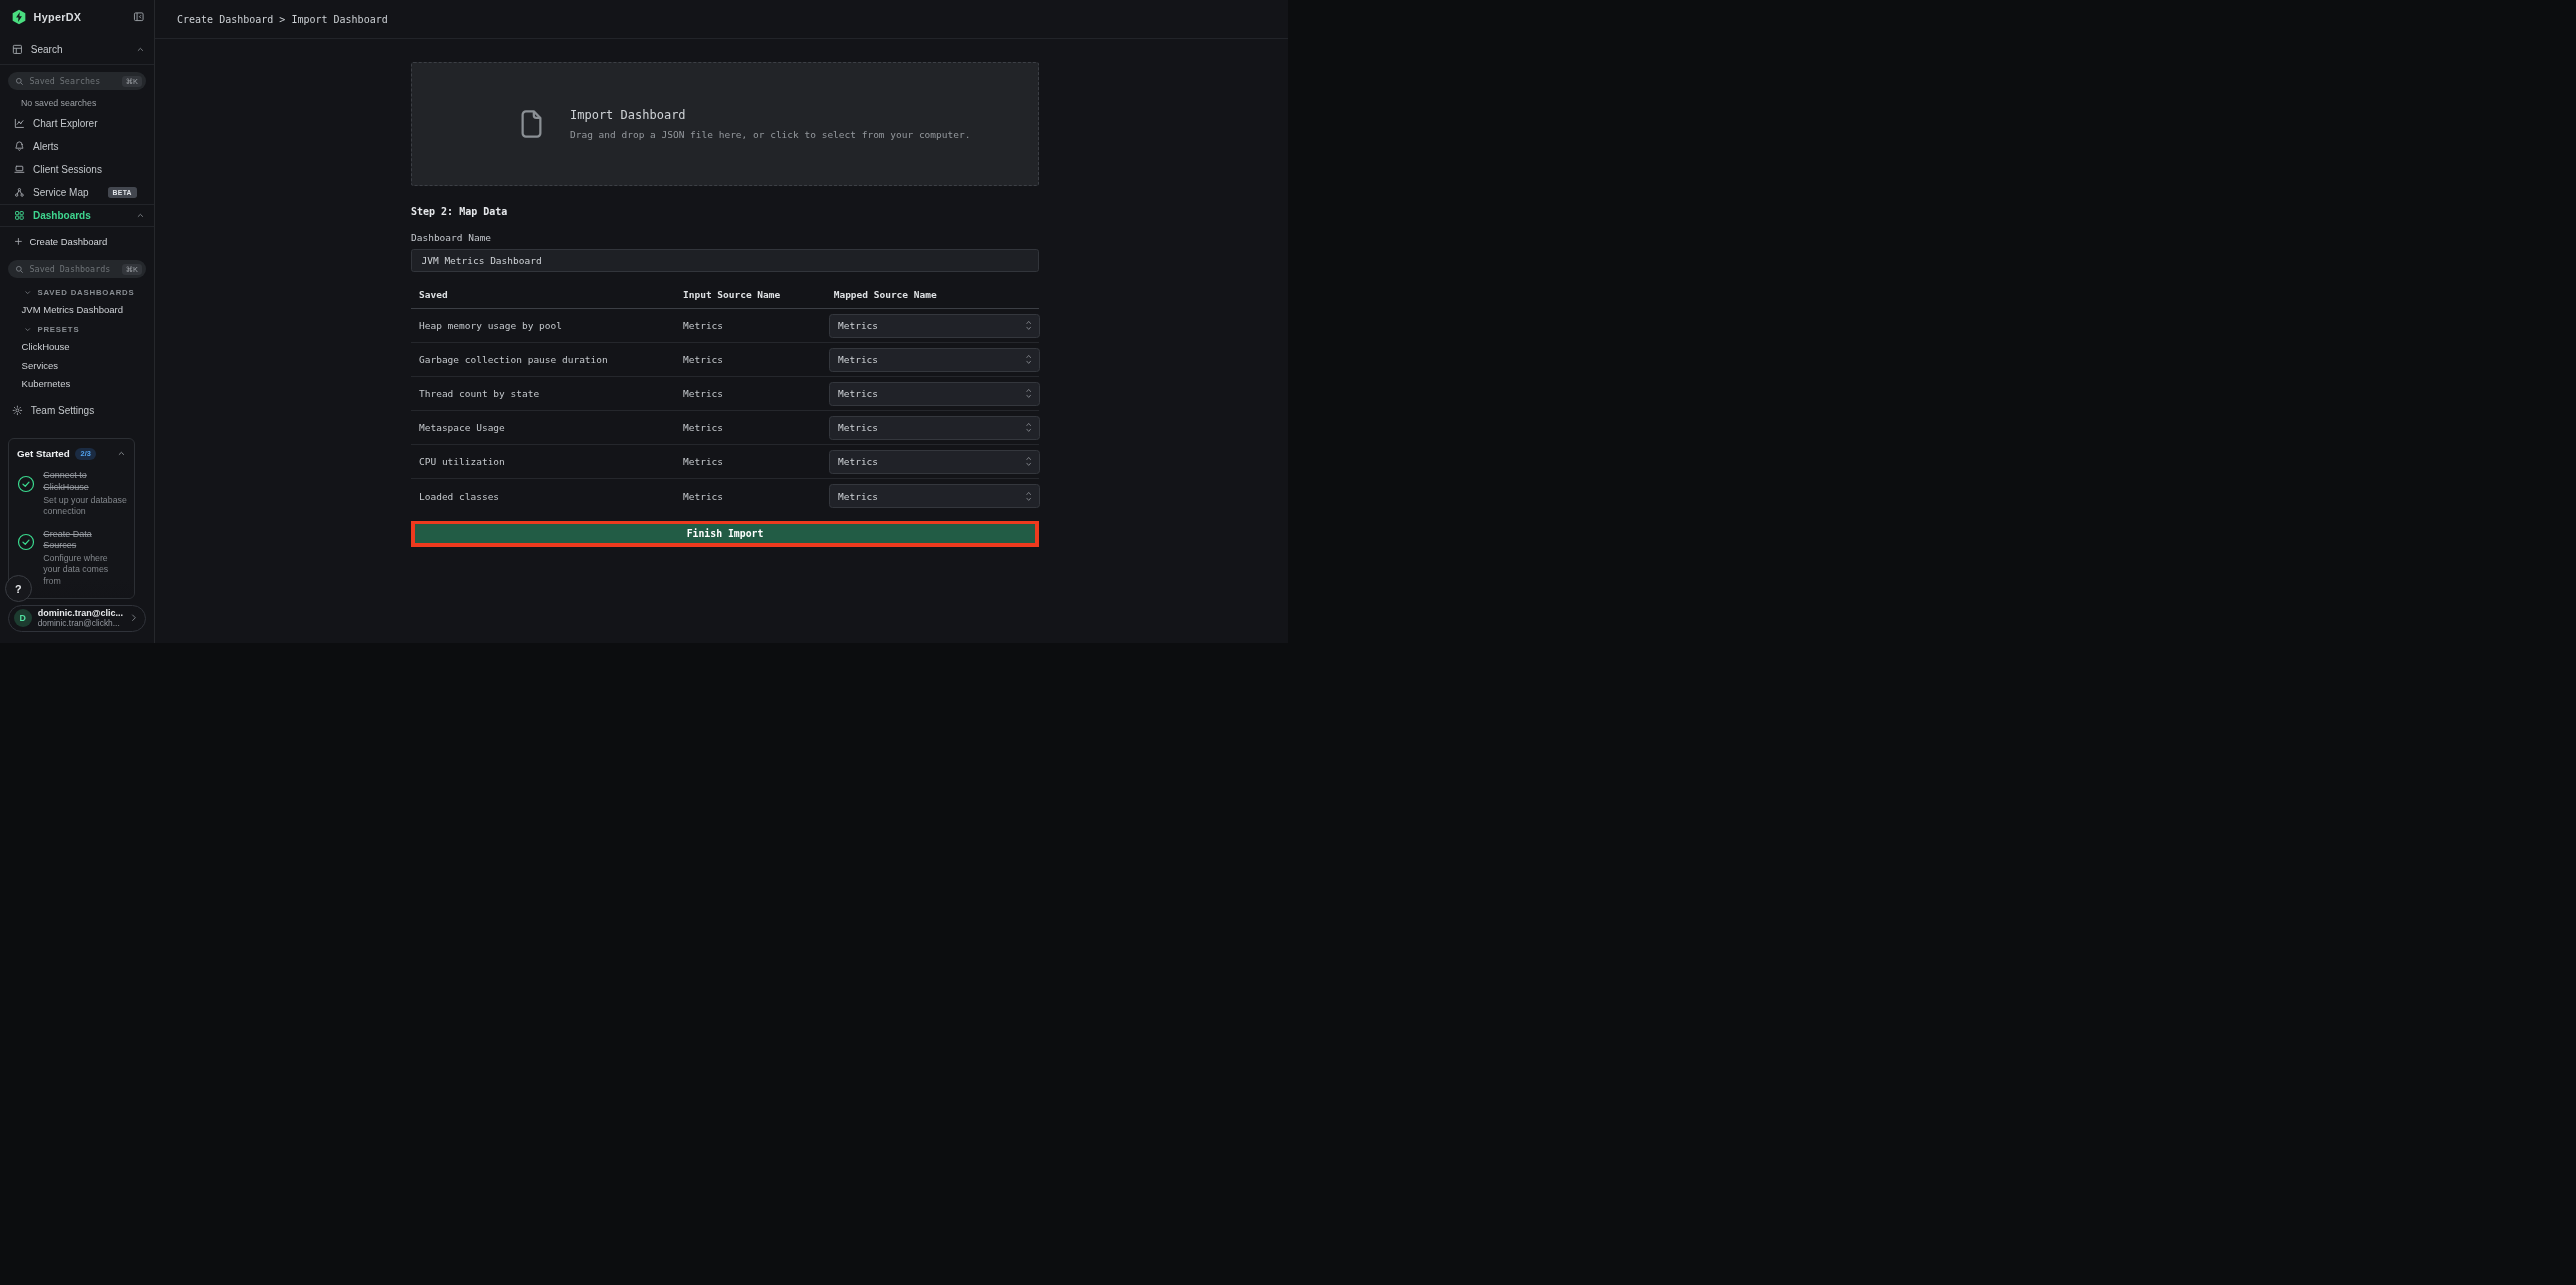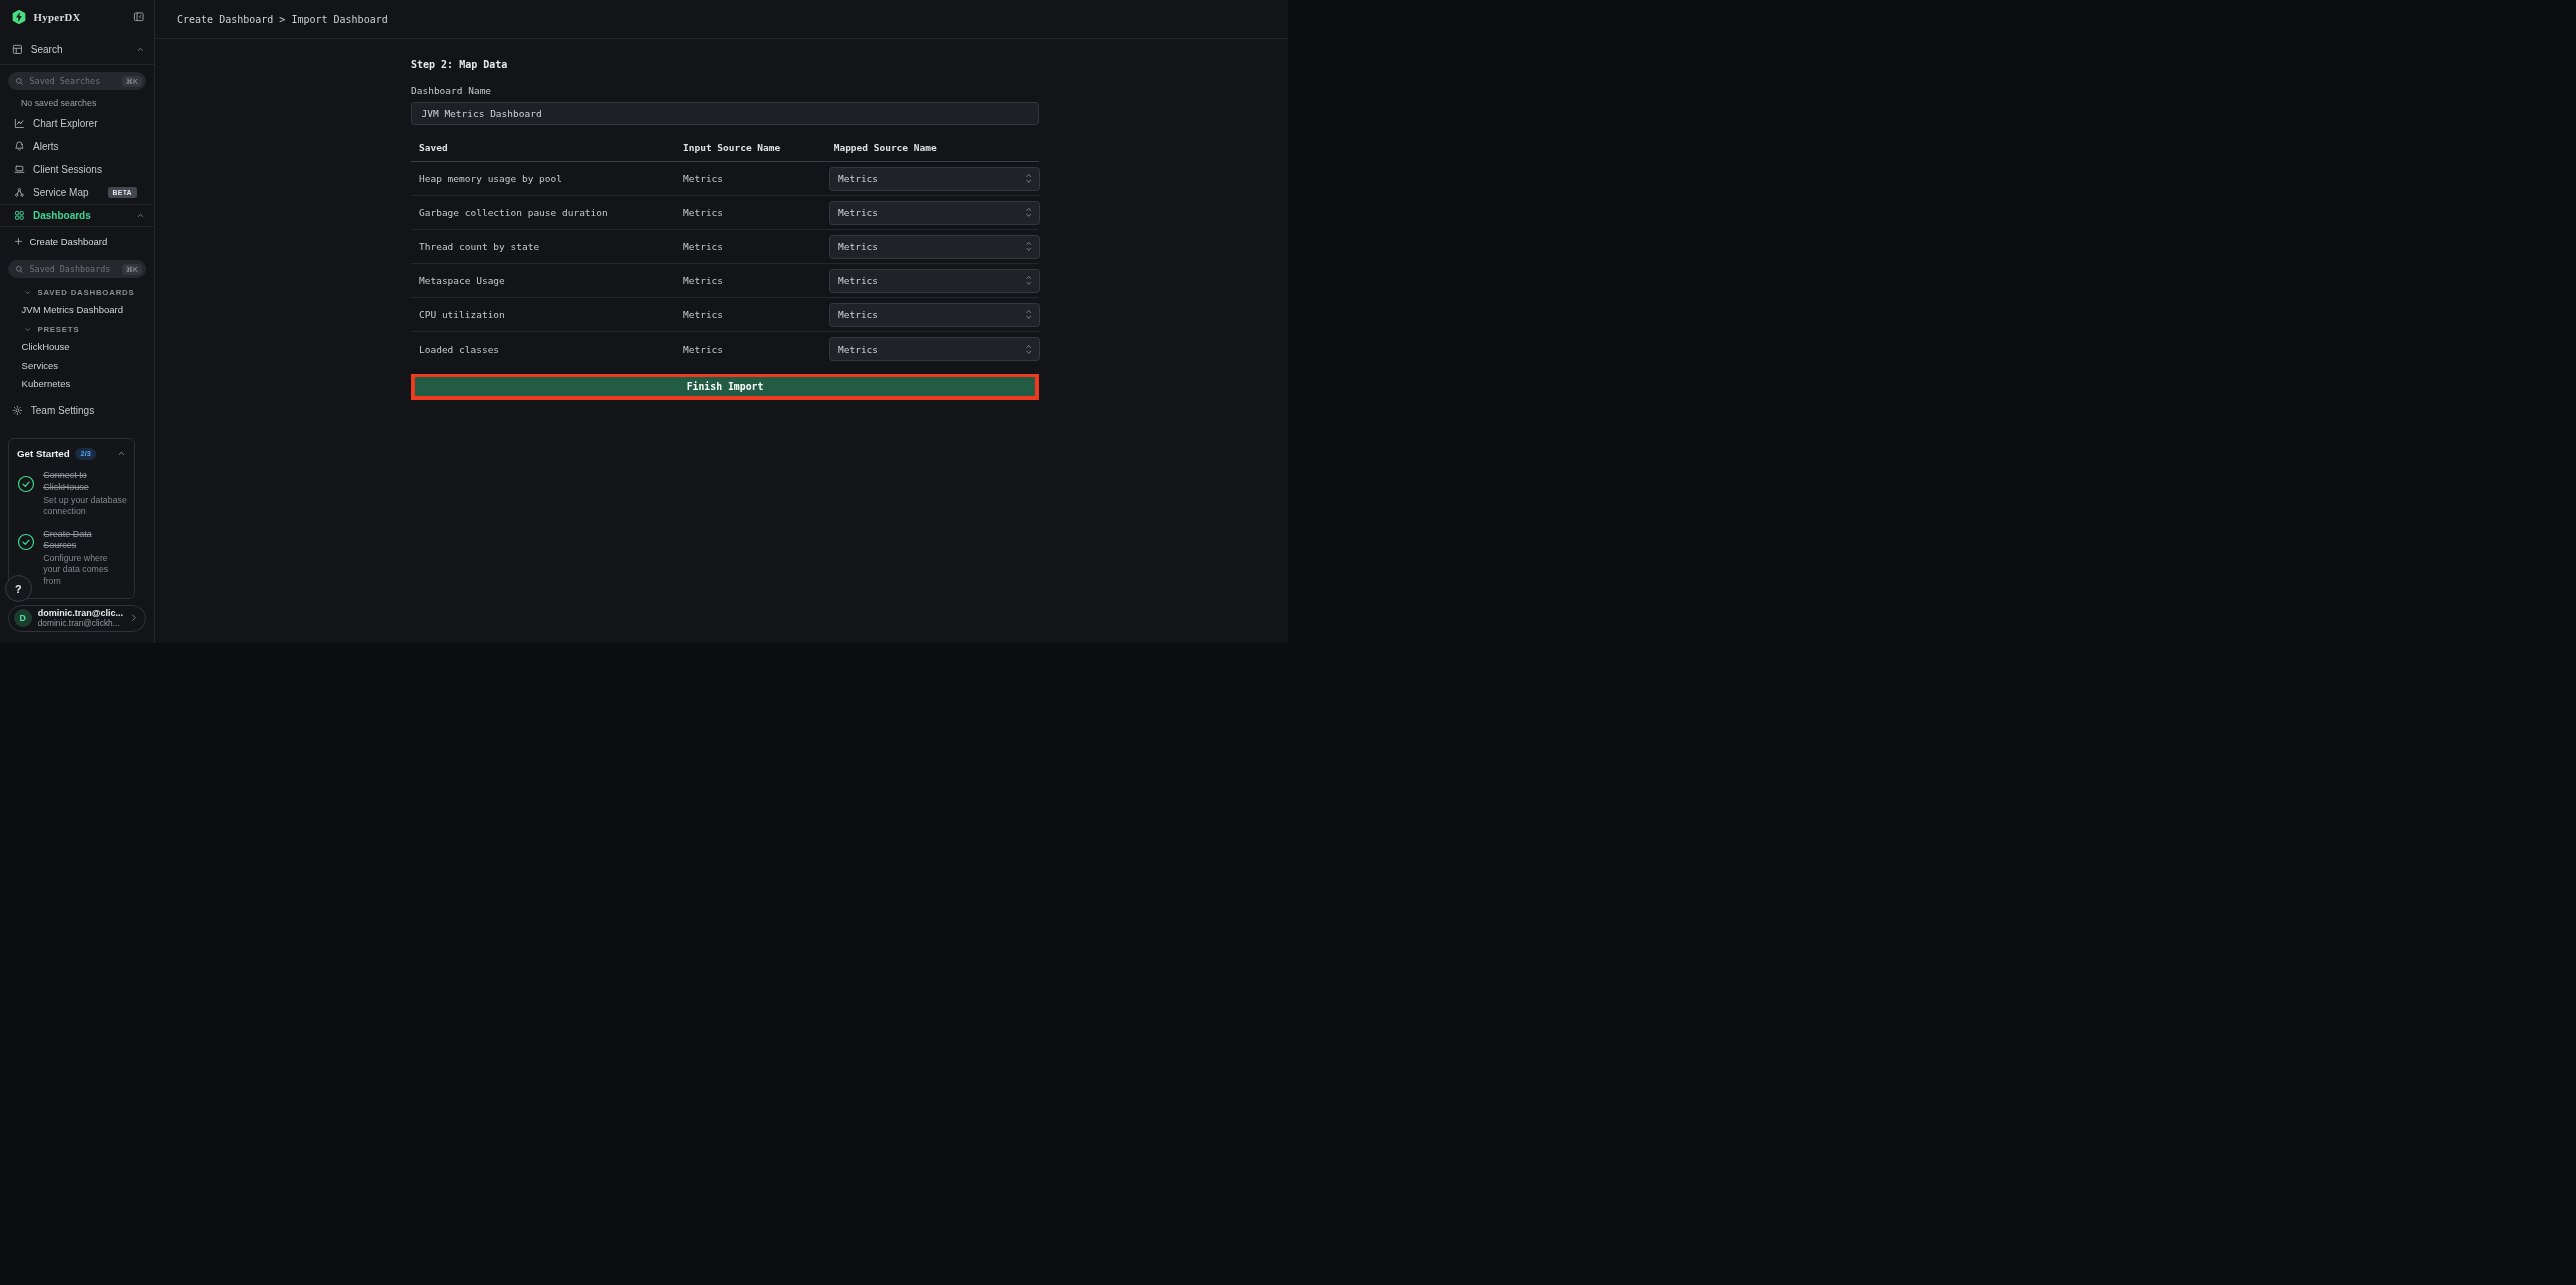--- a/index.html
+++ b/index.html
@@ -5,21 +5,21 @@
   * { box-sizing: border-box; margin: 0; padding: 0; }
   html,body { background:#0c0d0f; }
   body { font-family: "Liberation Sans", sans-serif; }
 
   .app { position:relative; width:1288px; height:643px; background:#131418; color:#d5d8db; overflow:hidden; display:flex; }
 
   
   .sidebar { position:relative; width:155px; height:100%; border-right:0.7px solid #26282c; background:#131418; flex:none; }
   .sb-header { height:34px; display:flex; align-items:center; padding:0 9.5px 0 10.8px; }
   .logo-hex { width:16px; height:16px; flex:none; }
-  .logo-name { font-family:Liberation Serif, serif; font-weight:bold; font-size:10.8px; color:#d9dcdf; margin-left:6.8px; letter-spacing:0.3px; }
+  .logo-name { font-family:Liberation Sans, sans-serif; font-weight:bold; font-size:10.8px; color:#d9dcdf; margin-left:6.8px; letter-spacing:0.3px; }
   .sb-collapse { margin-left:auto; color:#9ba0a5; display:flex; cursor:pointer; }
 
   .sb-section-row { height:31px; display:flex; align-items:center; padding:0 9.5px 0 12px; color:#c9cdd1; font-size:10px; border-bottom:0.7px solid #222429; }
   .sb-section-row .sec-icon { color:#a6abb0; margin-right:8px; display:flex; }
   .sb-section-row .chev { margin-left:auto; color:#8d9297; display:flex; }
 
   .pill-search { margin:7.4px 8px 0 8px; height:18px; background:#25282c; border-radius:9.5px; display:flex; align-items:center; padding:0 4px 0 7.4px; cursor:pointer; }
   .pill-search .mag { color:#7d8287; display:flex; flex:none; }
   .pill-search .ph { font-family:"DejaVu Sans Mono", monospace; font-size:8.4px; color:#6e7377; margin-left:5.4px; flex:1; white-space:nowrap; overflow:hidden; }
   .kbd { font-size:7.4px; color:#9ca0a5; background:#33363b; border-radius:3.4px; padding:1.4px 4px; flex:none; }
@@ -340,20 +340,34 @@
   </div>
 
   <div class="main">
 
     <div class="topbar">
       <span class="breadcrumb">Create Dashboard &gt; Import Dashboard</span>
     </div>
 
     <div class="content">
 
+      <div class="dropzone">
+        <div class="dz-inner">
+          <span class="dz-icon">
+            <svg width="23" height="28" viewBox="0 0 24 30" fill="none" stroke="currentColor" stroke-width="2.4" stroke-linejoin="round">
+                <path d="M14.5 1.5 H6 A3.5 3.5 0 0 0 2.5 5 V25 A3.5 3.5 0 0 0 6 28.5 H18 A3.5 3.5 0 0 0 21.5 25 V8.5 Z"></path>
+                <path d="M14.5 1.5 V6 A2.5 2.5 0 0 0 17 8.5 H21.5"></path>
+              </svg>
+          </span>
+          <div class="dz-texts">
+            <div class="dz-title">Import Dashboard</div>
+            <div class="dz-sub">Drag and drop a JSON file here, or click to select from your computer.</div>
+          </div>
+        </div>
+      </div>
 
       <div class="step-title">Step 2: Map Data</div>
 
       <div class="field-label">Dashboard Name</div>
       <div class="text-input">
         <span>JVM Metrics Dashboard</span>
       </div>
 
       <div class="map-table">
         <div class="t-head">

